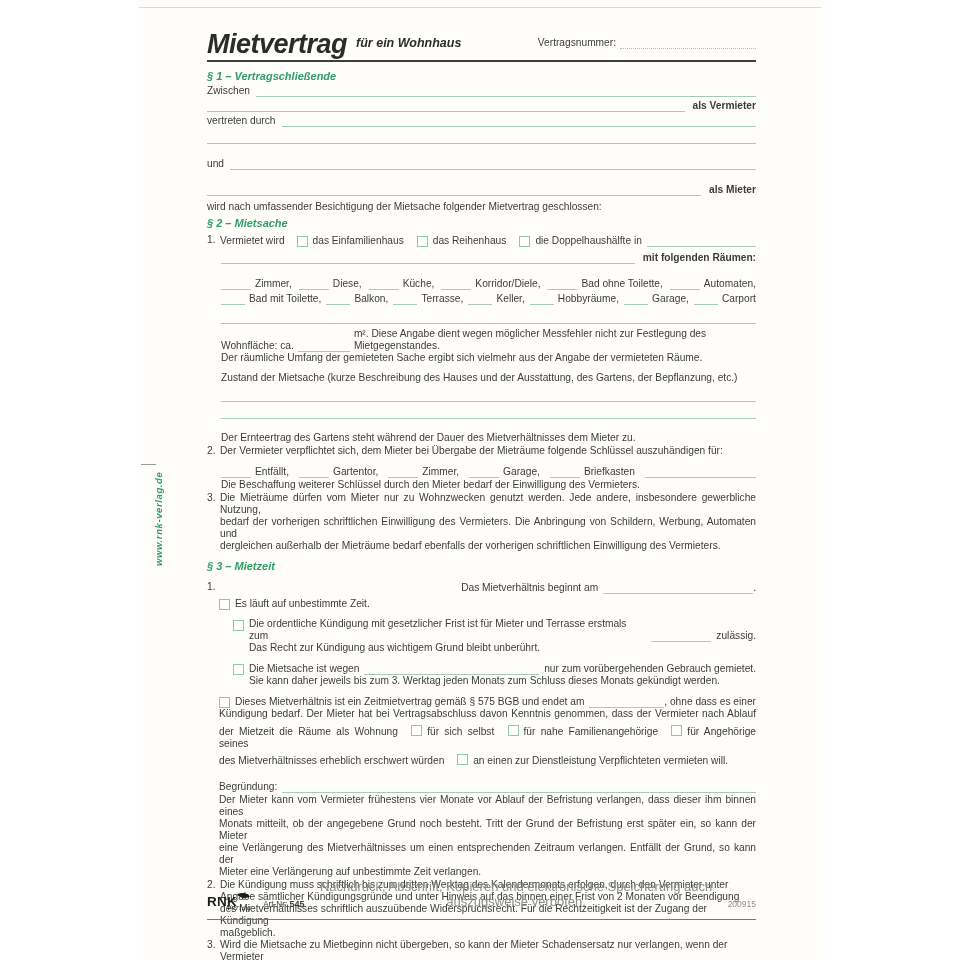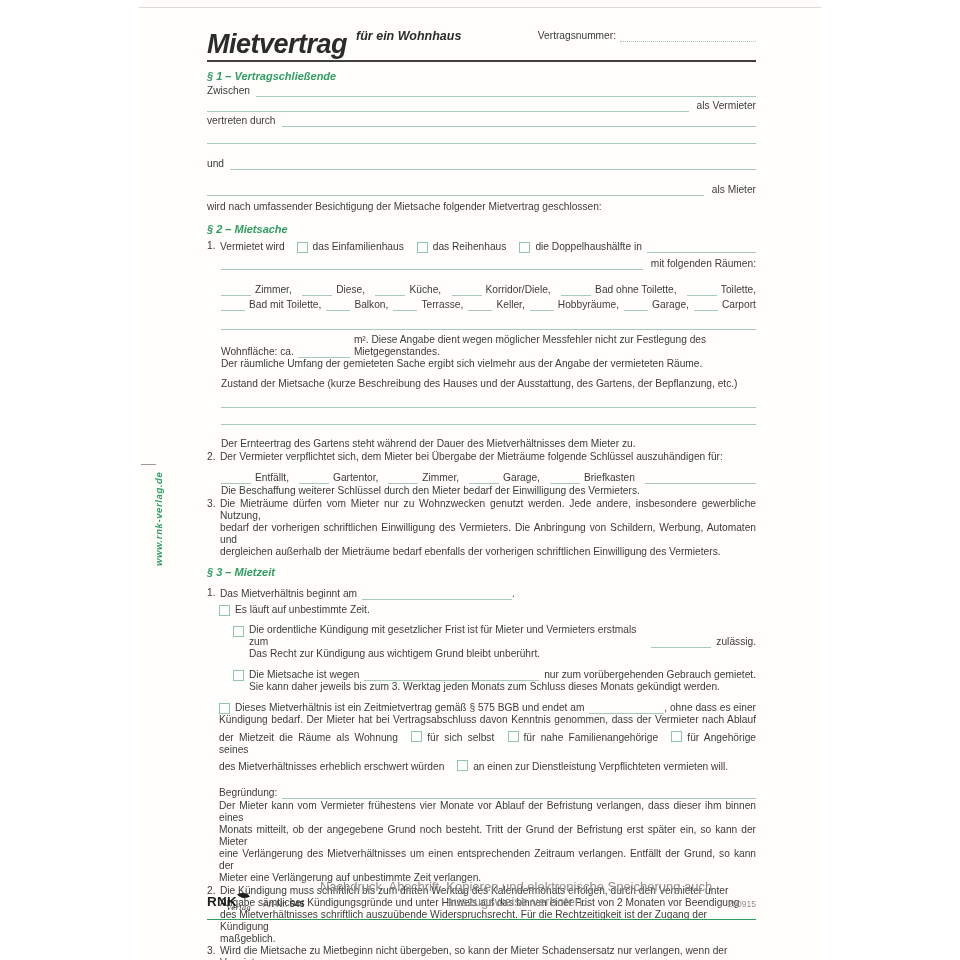--- a/index.html
+++ b/index.html
@@ -4,53 +4,53 @@
 <style>
   html,body{margin:0;padding:0;background:#ffffff;}
   body{width:960px;height:960px;position:relative;font-family:"Liberation Sans",sans-serif;color:#3b3b3b;}
   .page{position:relative;width:682px;height:960px;margin-left:139px;background:#fffefb;}
   .top-edge{position:absolute;top:7px;left:0;right:0;border-top:1px solid #dadada;}
   .fold-mark{position:absolute;left:2px;top:464px;width:15px;border-top:1px solid #9a9a9a;}
   .side-url{position:absolute;left:14px;top:566px;transform:rotate(-90deg);transform-origin:0 0;
     font-size:9.5px;font-weight:bold;font-style:italic;color:#2f9e63;letter-spacing:.6px;white-space:nowrap;}
   .content{padding:30px 65px 0 68px;font-size:10.2px;line-height:12px;}
   
-  .header-row{display:flex;align-items:flex-start;}
+  .header-row{display:flex;align-items:center;}
   .title{font-size:27px;line-height:28px;font-weight:bold;font-style:italic;color:#2b2b2b;letter-spacing:-.5px;}
   .subtitle{font-size:12.5px;font-weight:bold;font-style:italic;color:#2b2b2b;margin-left:9px;padding-bottom:2px;}
   .vnr{margin-left:auto;display:flex;align-items:flex-end;padding-bottom:2px;}
   .vnr-label{font-size:10.2px;}
   .vnr-line{width:136px;border-bottom:1px dotted #9ecdb6;height:11px;margin-left:4px;}
   .rule-heavy{border-top:2.5px solid #3f3f3f;margin-top:2px;}
   .instruction{font-size:7.6px;color:#4a4a4a;margin-top:3px;}
   .h-green{color:#2f9e63;font-weight:bold;font-style:italic;font-size:11px;line-height:13px;}
   
   .frow{display:flex;align-items:flex-end;}
   .fl{border-bottom:1px solid #a6cbba;height:12px;}
-  .grow{flex:1;}
-  .lbl-r{margin-left:8px;white-space:nowrap;}
+  .grow{flex:1;justify-content:flex-end;}
+  .lbl-r{margin-left:8px;white-space:nowrap;font-weight:bold;}
   .cb{display:inline-block;width:9px;height:9px;border:1px solid #8fc7aa;background:#fff;
      vertical-align:-1px;margin-right:5px;flex:none;}
   .num-item{display:flex;}
   .num{width:13px;flex:none;}
   .lines{white-space:pre-line;text-align:justify;}
   .just-all{text-align:justify;text-align-last:justify;}
   .rooms{display:flex;justify-content:space-between;align-items:flex-end;}
   .room{display:flex;align-items:flex-end;white-space:nowrap;}
   .rf{width:30px;border-bottom:1px solid #a6cbba;height:12px;margin-right:4px;}
   .keys{display:flex;align-items:flex-end;}
   .keys .rf{width:30px;margin-left:10px;}
   .keys .rf:first-child{margin-left:0;}
   .ind12{padding-left:12px;}
   .ind14{padding-left:14px;}
   .ind26{padding-left:26px;}
   
   .mt1{margin-top:1px}.mt2{margin-top:2px}.mt3{margin-top:13px}.mt4{margin-top:4px}
   .mt5{margin-top:5px}.mt6{margin-top:6px}.mt8{margin-top:8px}
-  .mt10{margin-top:10px}
+  .mt10{margin-top:4px}
   
   .foot-rule{position:absolute;left:68px;right:65px;top:919px;border-top:1.5px solid #2f9e63;}
   .footer{position:absolute;left:68px;right:65px;top:879px;display:flex;align-items:flex-end;}
   .logo{font-size:13.5px;font-weight:bold;color:#1d1d1d;letter-spacing:.3px;position:relative;display:inline-block;}
   .leaf{display:inline-block;width:11px;height:7px;background:#1d1d1d;border-radius:0 100% 0 100%;
         transform:rotate(-22deg);margin-left:1px;vertical-align:7px;}
   .logo-script{font-family:"DejaVu Serif",serif;font-style:italic;font-size:7px;font-weight:normal;
         position:absolute;right:-2px;bottom:-3px;color:#1d1d1d;}
   .artnr{font-size:8.2px;color:#3b3b3b;margin-left:14px;}
   .artnr b{font-size:9px;}
@@ -137,21 +137,21 @@
       <span class="room">
           <span class="rf"></span>
           <span>Korridor/Diele,</span>
         </span>
       <span class="room">
           <span class="rf"></span>
           <span>Bad ohne Toilette,</span>
         </span>
       <span class="room">
           <span class="rf"></span>
-          <span>Toilette,</span>
+          <span>Automaten,</span>
         </span>
     </div>
     <div class="rooms mt2 ind14">
       <span class="room">
           <span class="rf" style="width:24px"></span>
           <span>Bad mit Toilette,</span>
         </span>
       <span class="room">
           <span class="rf" style="width:24px"></span>
           <span>Balkon,</span>
@@ -231,21 +231,21 @@
       </div>
     </div>
     <div class="frow mt4 ind12">
       <span class="cb"></span>
       <span>Es läuft auf unbestimmte Zeit.</span>
     </div>
     <div class="num-item mt8 ind26">
       <span class="cb" style="margin-top:2px"></span>
       <div class="grow">
         <div class="frow">
-          <span>Die ordentliche Kündigung mit gesetzlicher Frist ist für Mieter und Vermieters erstmals zum</span>
+          <span>Die ordentliche Kündigung mit gesetzlicher Frist ist für Mieter und Terrasse erstmals zum</span>
           <span class="fl grow" style="margin:0 5px;min-width:60px"></span>
           <span>zulässig.</span>
         </div>
         <div>Das Recht zur Kündigung aus wichtigem Grund bleibt unberührt.</div>
       </div>
     </div>
     <div class="num-item mt8 ind26">
       <span class="cb" style="margin-top:2px"></span>
       <div class="grow">
         <div class="frow">

